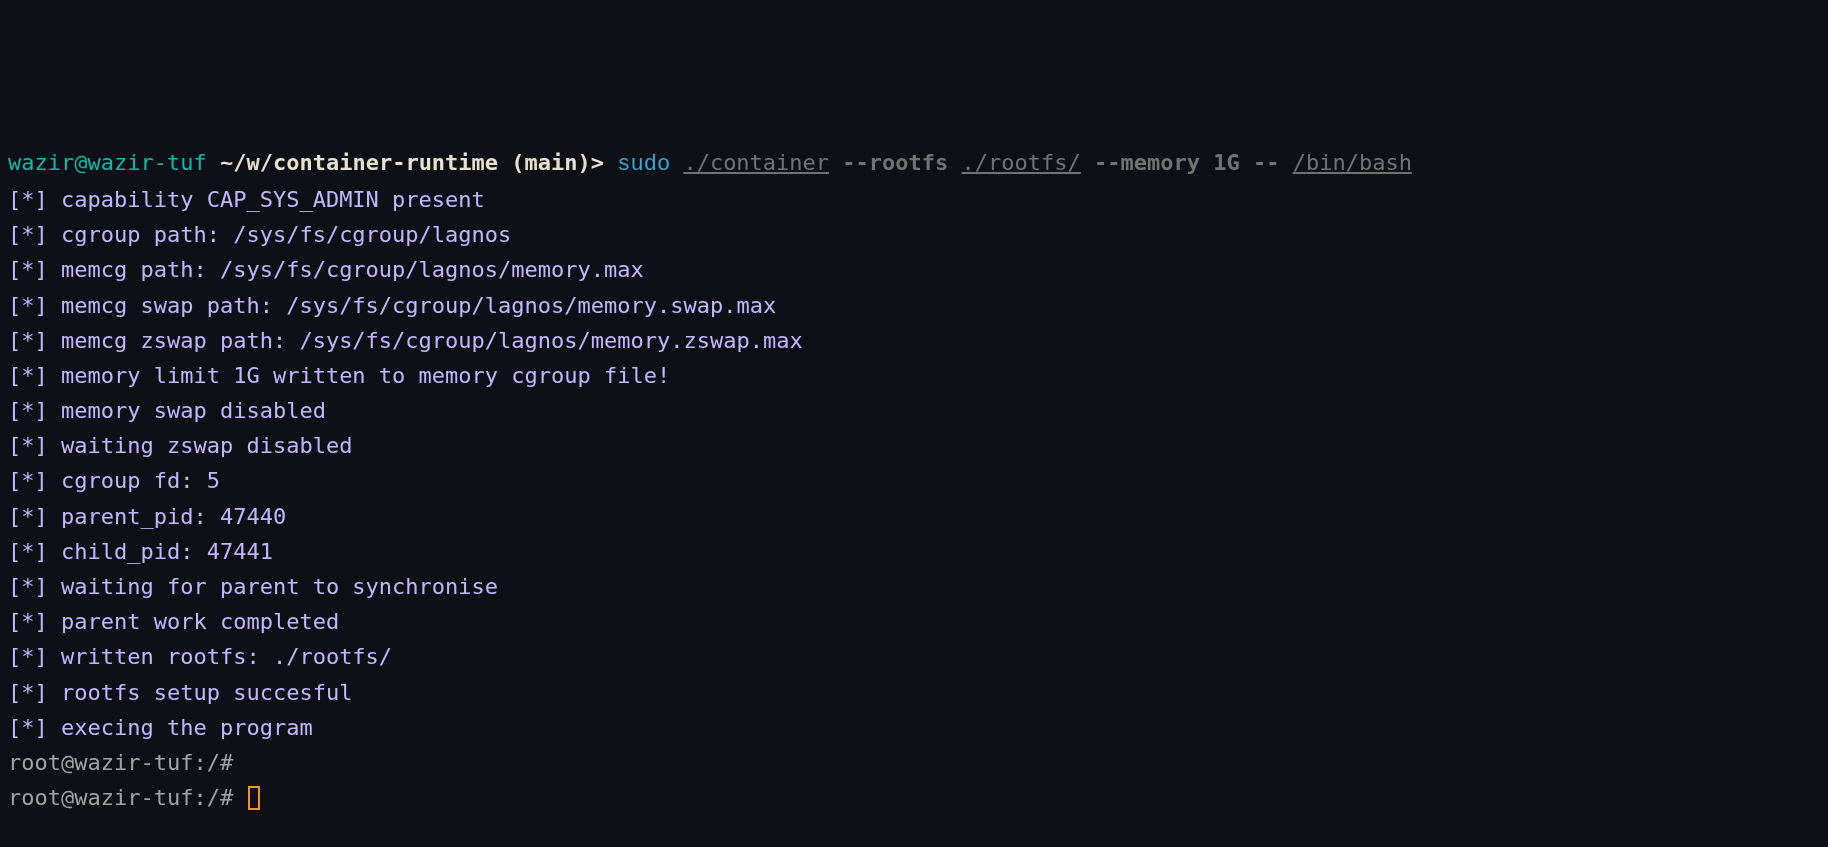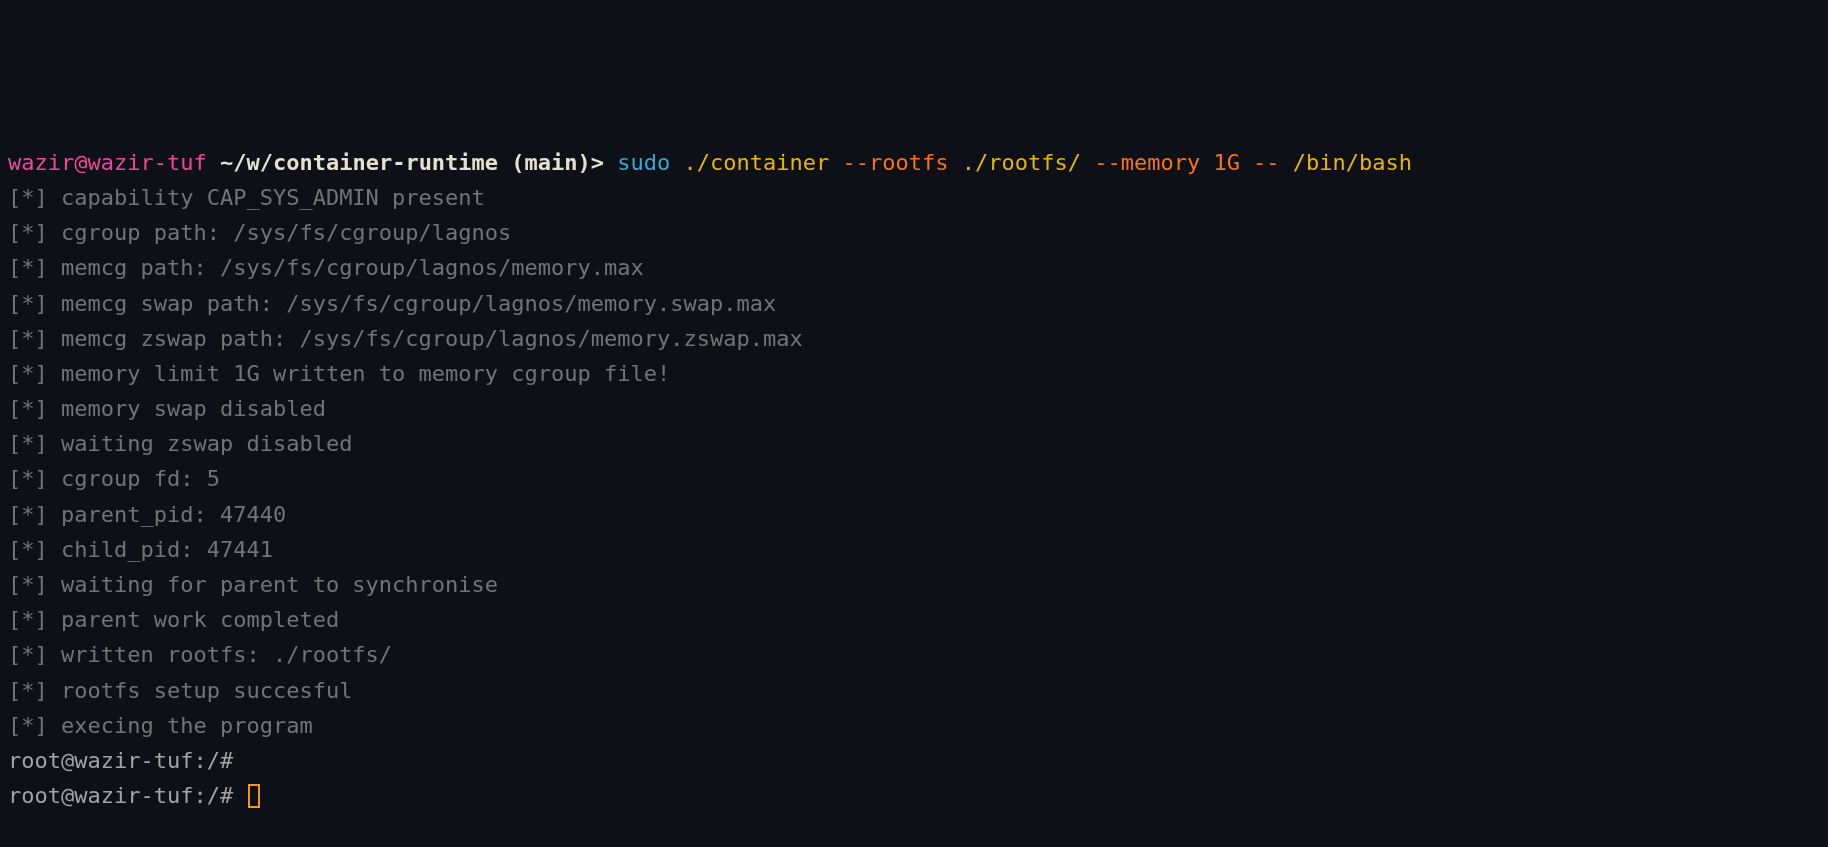--- a/index.html
+++ b/index.html
@@ -6,26 +6,26 @@
     body {
       background: #0d1117;
       color: #e6e1cf;
       font-family: 'Menlo', 'Consolas', 'DejaVu Sans Mono', monospace;
       font-size: 22px;
       line-height: 1.6;
       padding: 4px 8px;
       white-space: pre;
       overflow-x: auto;
     }
-    .prompt-user { color: #ec4899; }
+    .prompt-user { color: #14b8a6; }
     .prompt-path { color: #e6e1cf; font-weight: bold; }
-    .sudo { color: #39a7d4; }
-    .underline { color: #eab308; }
-    .flag { color: #f97316; }
-    .log-line { color: #737373; }
+    .sudo { color: #39a7d4; font-family: Liberation Mono, monospace; }
+    .underline { color: #737373; text-decoration: underline; }
+    .flag { color: #737373; font-weight: bold; }
+    .log-line { color: #c4b5fd; }
     .inner-prompt { color: #a3a3a3; }
     .cursor {
       display: inline-block;
       width: 12px;
       height: 24px;
       border: 2px solid #f29718;
       vertical-align: text-bottom;
       margin-left: 2px;
     }
   </style>

